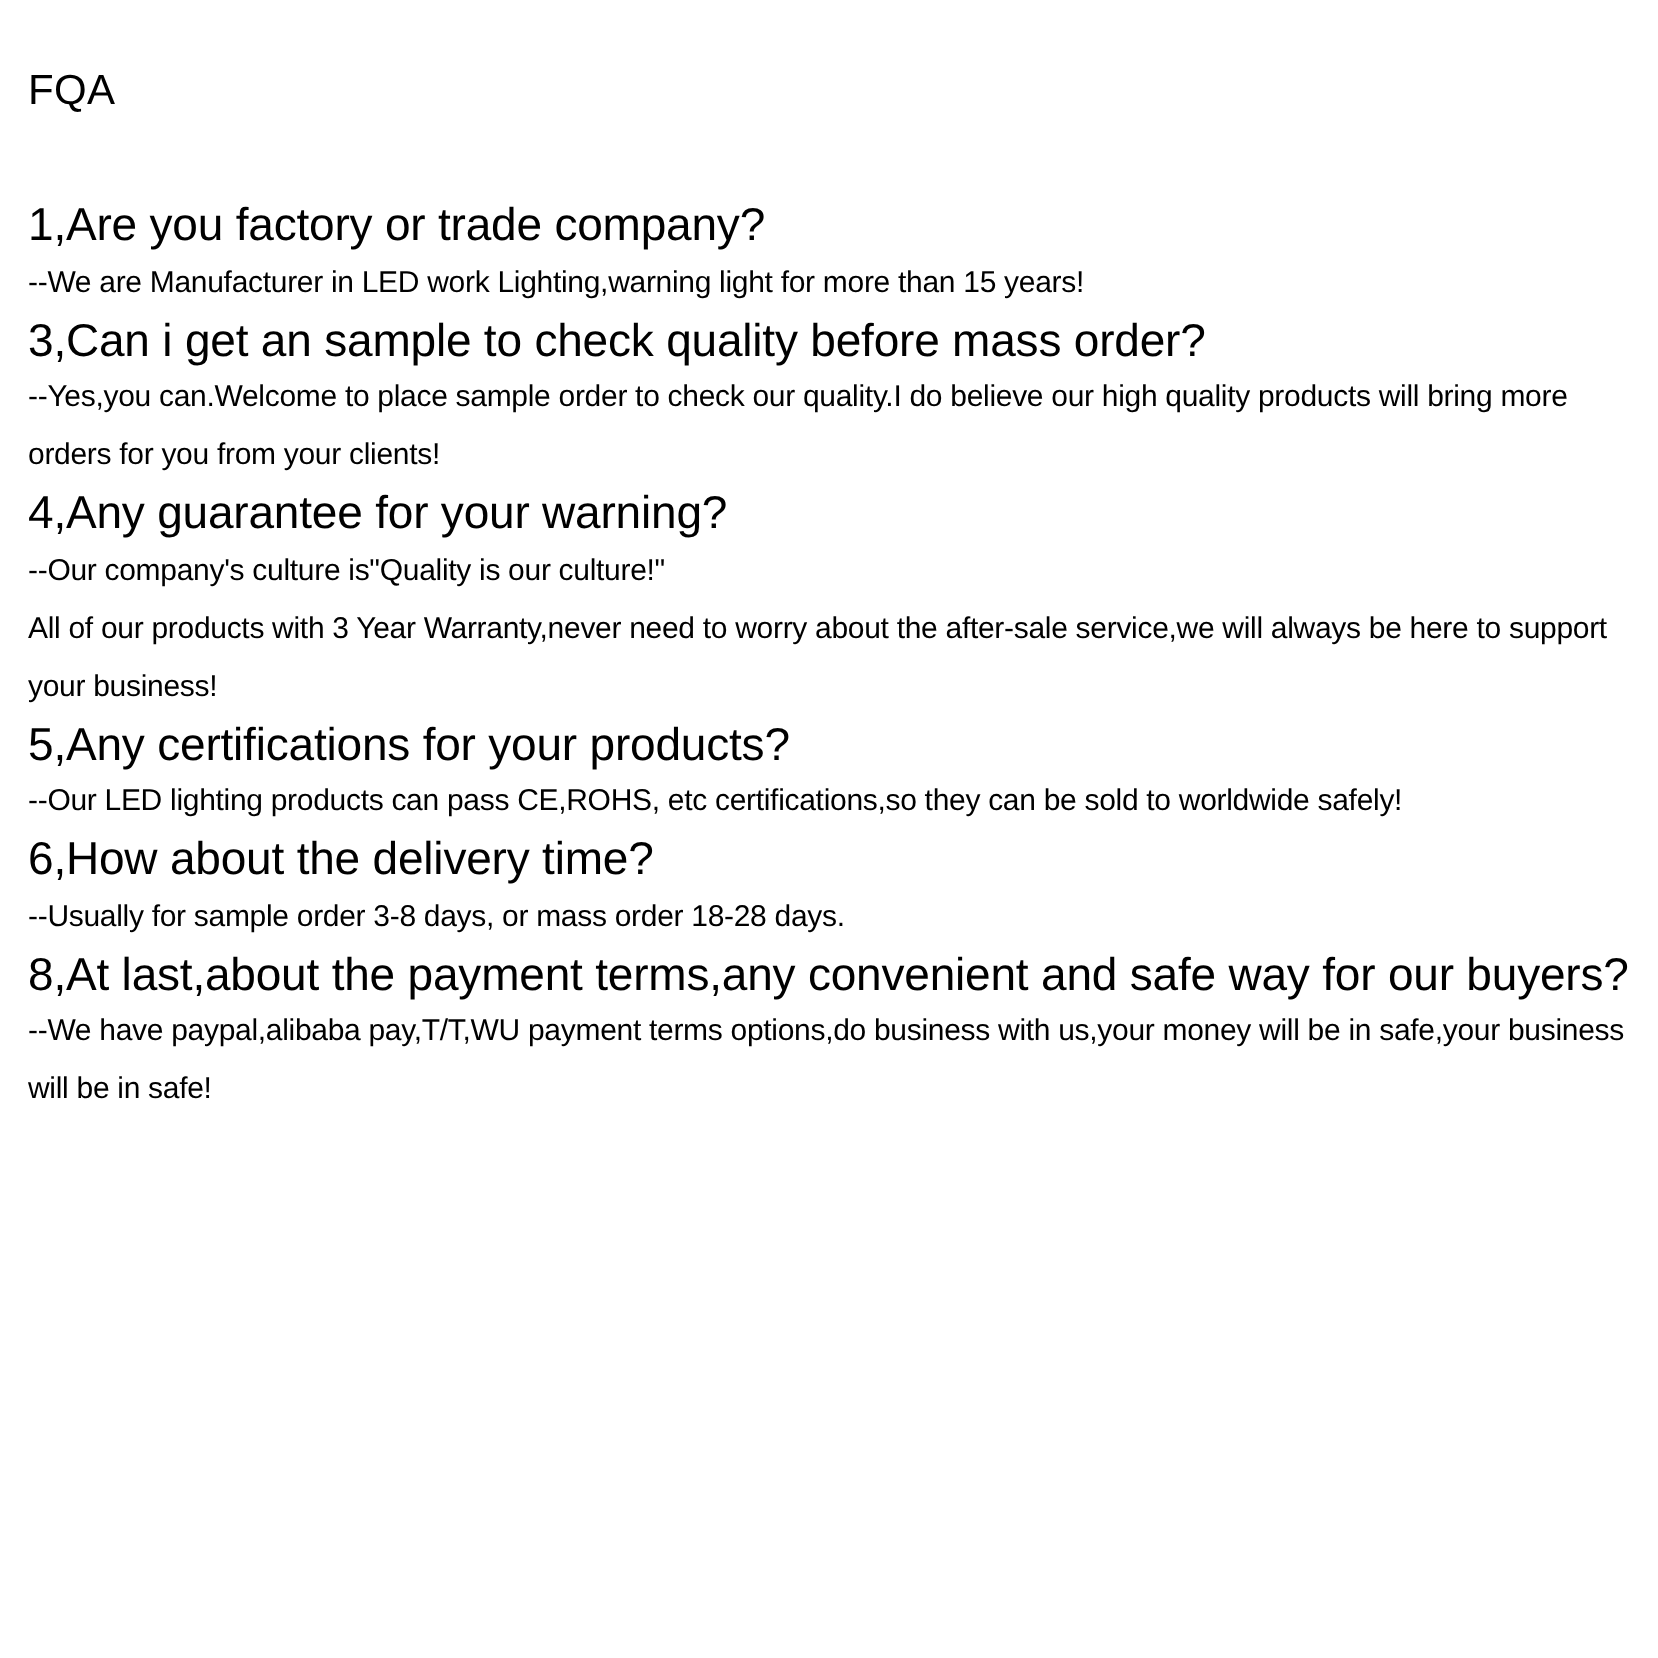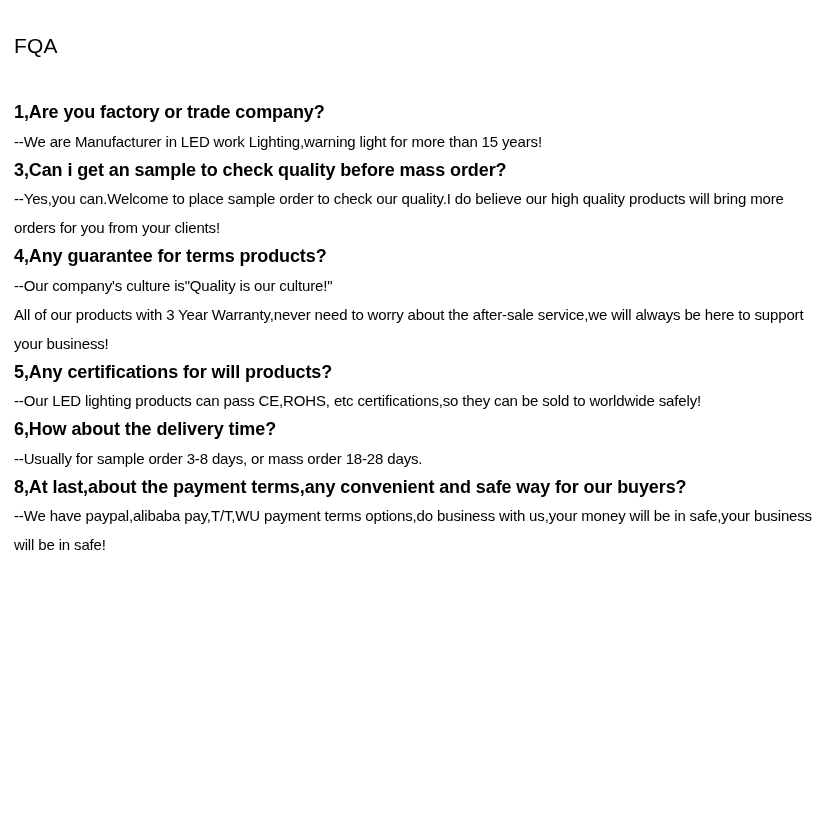--- a/index.html
+++ b/index.html
@@ -30,22 +30,22 @@
   }
   .faq-list {
     margin: 0;
     padding: 0;
     list-style: none;
   }
   .faq-item {
     margin: 0 0 0 0;
   }
   .faq-q {
-    font-size: 18px;
-    font-weight: bold;
+    font-size: 23px;
+    font-weight: normal;
     line-height: 28.5px;
     margin: 0;
     letter-spacing: -0.1px;
   }
   .faq-a {
     font-size: 15px;
     font-weight: normal;
     line-height: 29px;
     margin: 0;
     letter-spacing: -0.15px;
@@ -65,27 +65,27 @@
       <p class="faq-a">--We are Manufacturer in LED work Lighting,warning light for more than 15 years!</p>
     </div>
 
 
     <div class="faq-item">
       <p class="faq-q">3,Can i get an sample to check quality before mass order?</p>
       <p class="faq-a">--Yes,you can.Welcome to place sample order to check our quality.I do believe our high quality products will bring more orders for you from your clients!</p>
     </div>
 
     <div class="faq-item">
-      <p class="faq-q">4,Any guarantee for terms products?</p>
+      <p class="faq-q">4,Any guarantee for your warning?</p>
       <p class="faq-a">--Our company's culture is"Quality is our culture!"</p>
       <p class="faq-a">All of our products with 3 Year Warranty,never need to worry about the after-sale service,we will always be here to support your business!</p>
     </div>
 
     <div class="faq-item">
-      <p class="faq-q">5,Any certifications for will products?</p>
+      <p class="faq-q">5,Any certifications for your products?</p>
       <p class="faq-a">--Our LED lighting products can pass CE,ROHS, etc certifications,so they can be sold to worldwide safely!</p>
     </div>
 
     <div class="faq-item">
       <p class="faq-q">6,How about the delivery time?</p>
       <p class="faq-a">--Usually for sample order 3-8 days, or mass order 18-28 days.</p>
     </div>
 
 
     <div class="faq-item">

